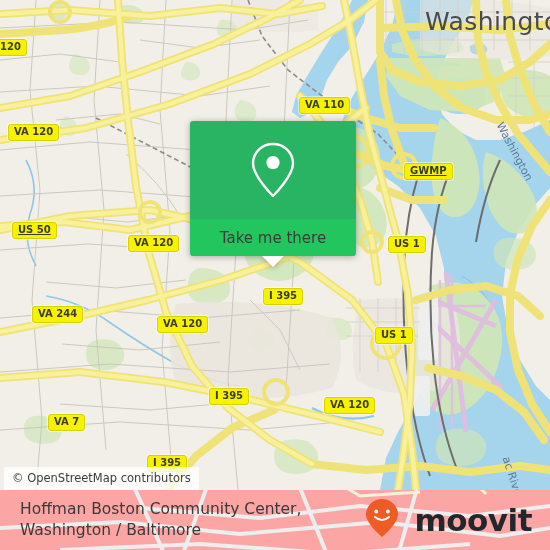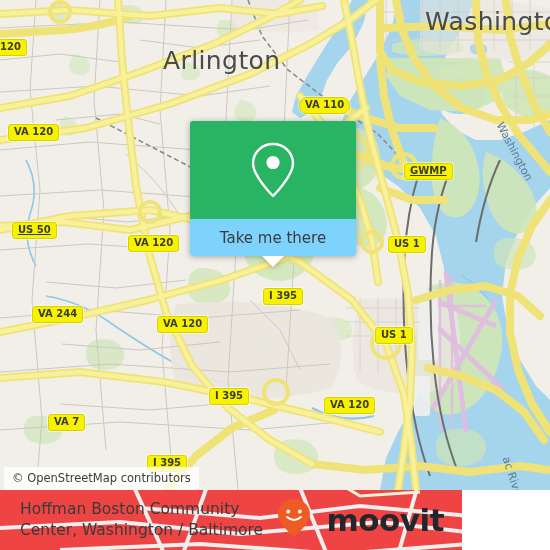--- a/index.html
+++ b/index.html
@@ -63,40 +63,40 @@
     position:absolute;left:190px;top:121px;width:166px;
     filter:drop-shadow(0 1px 3px rgba(0,0,0,.30));
   }
   #popup-green{
     background:#29b463;
     height:98px;border-radius:3px 3px 0 0;
     display:flex;align-items:center;justify-content:center;
   }
   #popup-green svg{display:block;}
   #popup-bottom{
-    background:#7dd3fc;height:37px;border-radius:0 0 3px 3px;
+    background:#22c55e;height:37px;border-radius:0 0 3px 3px;
     display:flex;align-items:center;justify-content:center;
     position:relative;
   }
   #popup-label{
     font-family:"DejaVu Sans", sans-serif;
     font-size:15px;color:#3c3c3c;white-space:nowrap;
   }
   #popup-tail{
     position:absolute;left:50%;bottom:-11px;margin-left:-11px;
     width:0;height:0;
     border-left:11px solid transparent;
     border-right:11px solid transparent;
     border-top:11px solid #ffffff;
   }
 
   
   #footer{
-    position:absolute;left:0;top:490px;width:462px;height:60px;
-    background:#ef4444;overflow:hidden;
+    position:absolute;left:0;top:490px;width:550px;height:60px;
+    background:#fca5a5;overflow:hidden;
   }
   #footer-watermark{position:absolute;left:0;top:-12px;opacity:1;}
   #footer-inner{
     position:relative;height:60px;display:flex;align-items:center;
     justify-content:space-between;padding:0 18px 0 20px;box-sizing:border-box;
   }
   #footer-title{
     font-family:"DejaVu Sans", sans-serif;
     font-size:15.5px;line-height:21px;color:#3a3a3a;
     max-width:400px;
@@ -317,28 +317,27 @@
           <circle cx="404" cy="166" r="12"></circle>
           <circle cx="386" cy="344" r="14"></circle>
           <circle cx="150" cy="212" r="10"></circle>
           <circle cx="276" cy="392" r="12"></circle>
           <circle cx="60" cy="12" r="10"></circle>
           <circle cx="372" cy="242" r="10"></circle>
         </g>
       </g>
     </svg>
 
-    <div class="place-label place-big" style="left:163px;top:46px;">Arlington</div>
     <div class="place-label place-big" style="left:425px;top:7px;">Washington</div>
 
     <div class="water-label" style="left:505px;top:120px;transform:rotate(62deg);transform-origin:0 0;">Washington</div>
     <div class="water-label" style="left:512px;top:455px;transform:rotate(72deg);transform-origin:0 0;">ac River</div>
 
     <div class="shield" style="left:-6px;top:39px;">120</div>
-    <div class="shield" style="left:299px;top:97px;border-radius:8px;">VA 110</div>
+    <div class="shield" style="left:299px;top:97px;">VA 110</div>
     <div class="shield" style="left:8px;top:124px;">VA 120</div>
     <div class="shield" style="left:404px;top:163px;text-decoration:underline;">GWMP</div>
     <div class="shield" style="left:12px;top:222px;text-decoration:underline;">US 50</div>
     <div class="shield" style="left:128px;top:235px;">VA 120</div>
     <div class="shield" style="left:388px;top:236px;">US 1</div>
     <div class="shield" style="left:263px;top:288px;">I 395</div>
     <div class="shield" style="left:32px;top:306px;">VA 244</div>
     <div class="shield" style="left:157px;top:316px;">VA 120</div>
     <div class="shield" style="left:375px;top:327px;">US 1</div>
     <div class="shield" style="left:209px;top:388px;">I 395</div>

